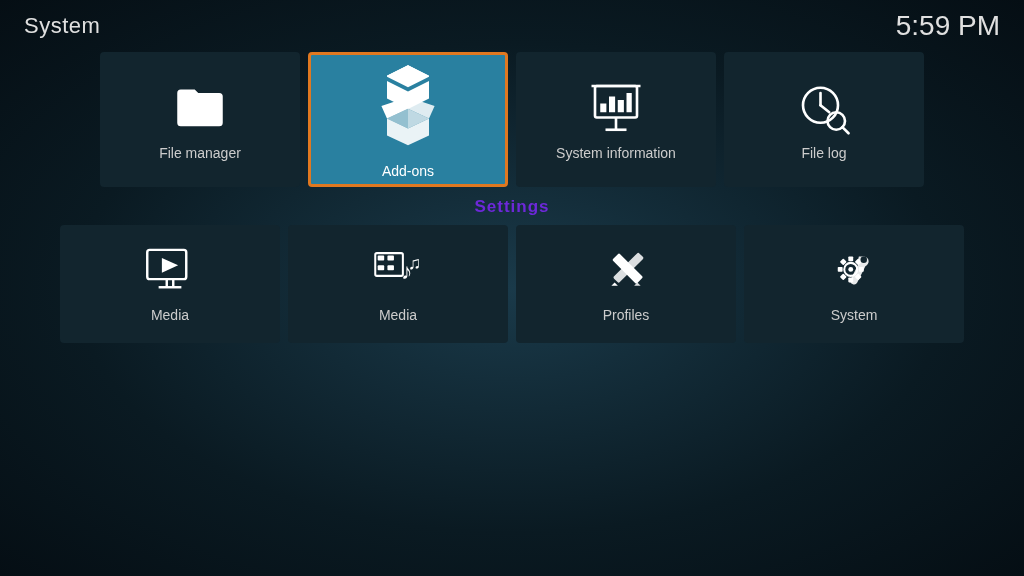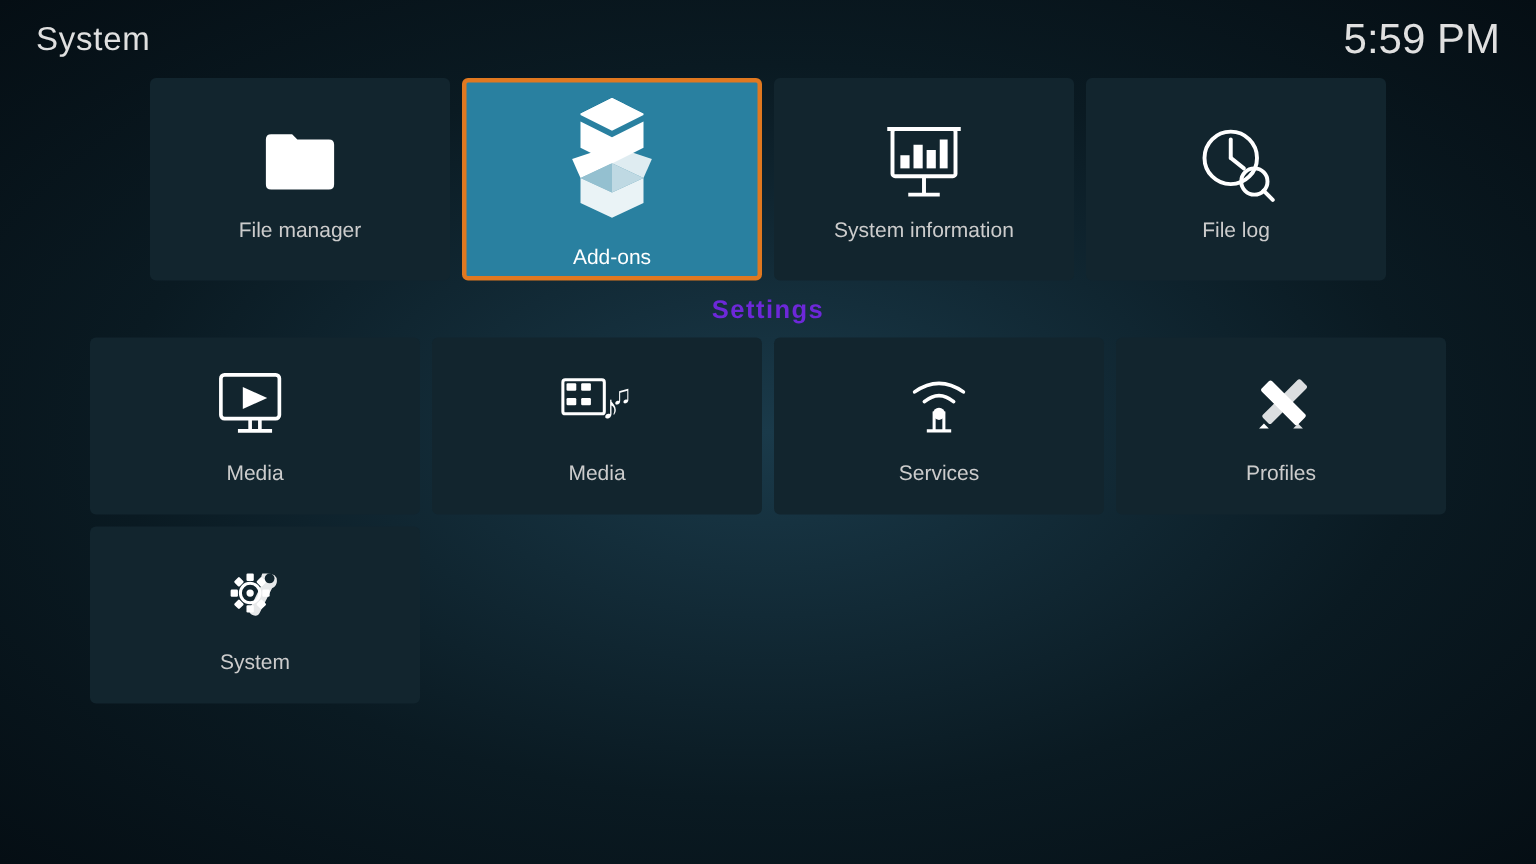--- a/index.html
+++ b/index.html
@@ -215,32 +215,20 @@
         <rect x="7" y="25" width="8" height="6" rx="1" fill="white"></rect>
         <rect x="19" y="25" width="8" height="6" rx="1" fill="white"></rect>
 
         <text x="36" y="42" font-size="28" fill="white">♪</text>
         <text x="44" y="30" font-size="22" fill="white">♫</text>
       </svg>
       <span class="tile-label">Media</span>
     </div>
 
 
-    <div class="tile tile-medium">
-      <svg class="icon-svg-sm" viewBox="0 0 64 64" fill="white">
-
-        <circle cx="32" cy="38" r="5" fill="white"></circle>
-        <path d="M20 28 Q32 18 44 28" fill="none" stroke="white" stroke-width="3" stroke-linecap="round"></path>
-        <path d="M12 20 Q32 6 52 20" fill="none" stroke="white" stroke-width="3" stroke-linecap="round"></path>
-        <path d="M28 36 L28 52" stroke="white" stroke-width="2.5"></path>
-        <path d="M36 36 L36 52" stroke="white" stroke-width="2.5"></path>
-        <line x1="22" y1="52" x2="42" y2="52" stroke="white" stroke-width="2.5"></line>
-      </svg>
-      <span class="tile-label">Services</span>
-    </div>
 
 
     <div class="tile tile-medium">
       <svg class="icon-svg-sm" viewBox="0 0 64 64" fill="white">
 
         <rect x="28" y="8" width="12" height="42" rx="2" transform="rotate(-45 34 29)" fill="white"></rect>
         <polygon points="18,46 14,50 22,50" fill="white"></polygon>
 
         <rect x="30" y="6" width="10" height="44" rx="2" transform="rotate(45 35 28)" fill="rgba(255,255,255,0.85)"></rect>
         <polygon points="46,46 50,50 42,50" fill="rgba(255,255,255,0.85)"></polygon>

